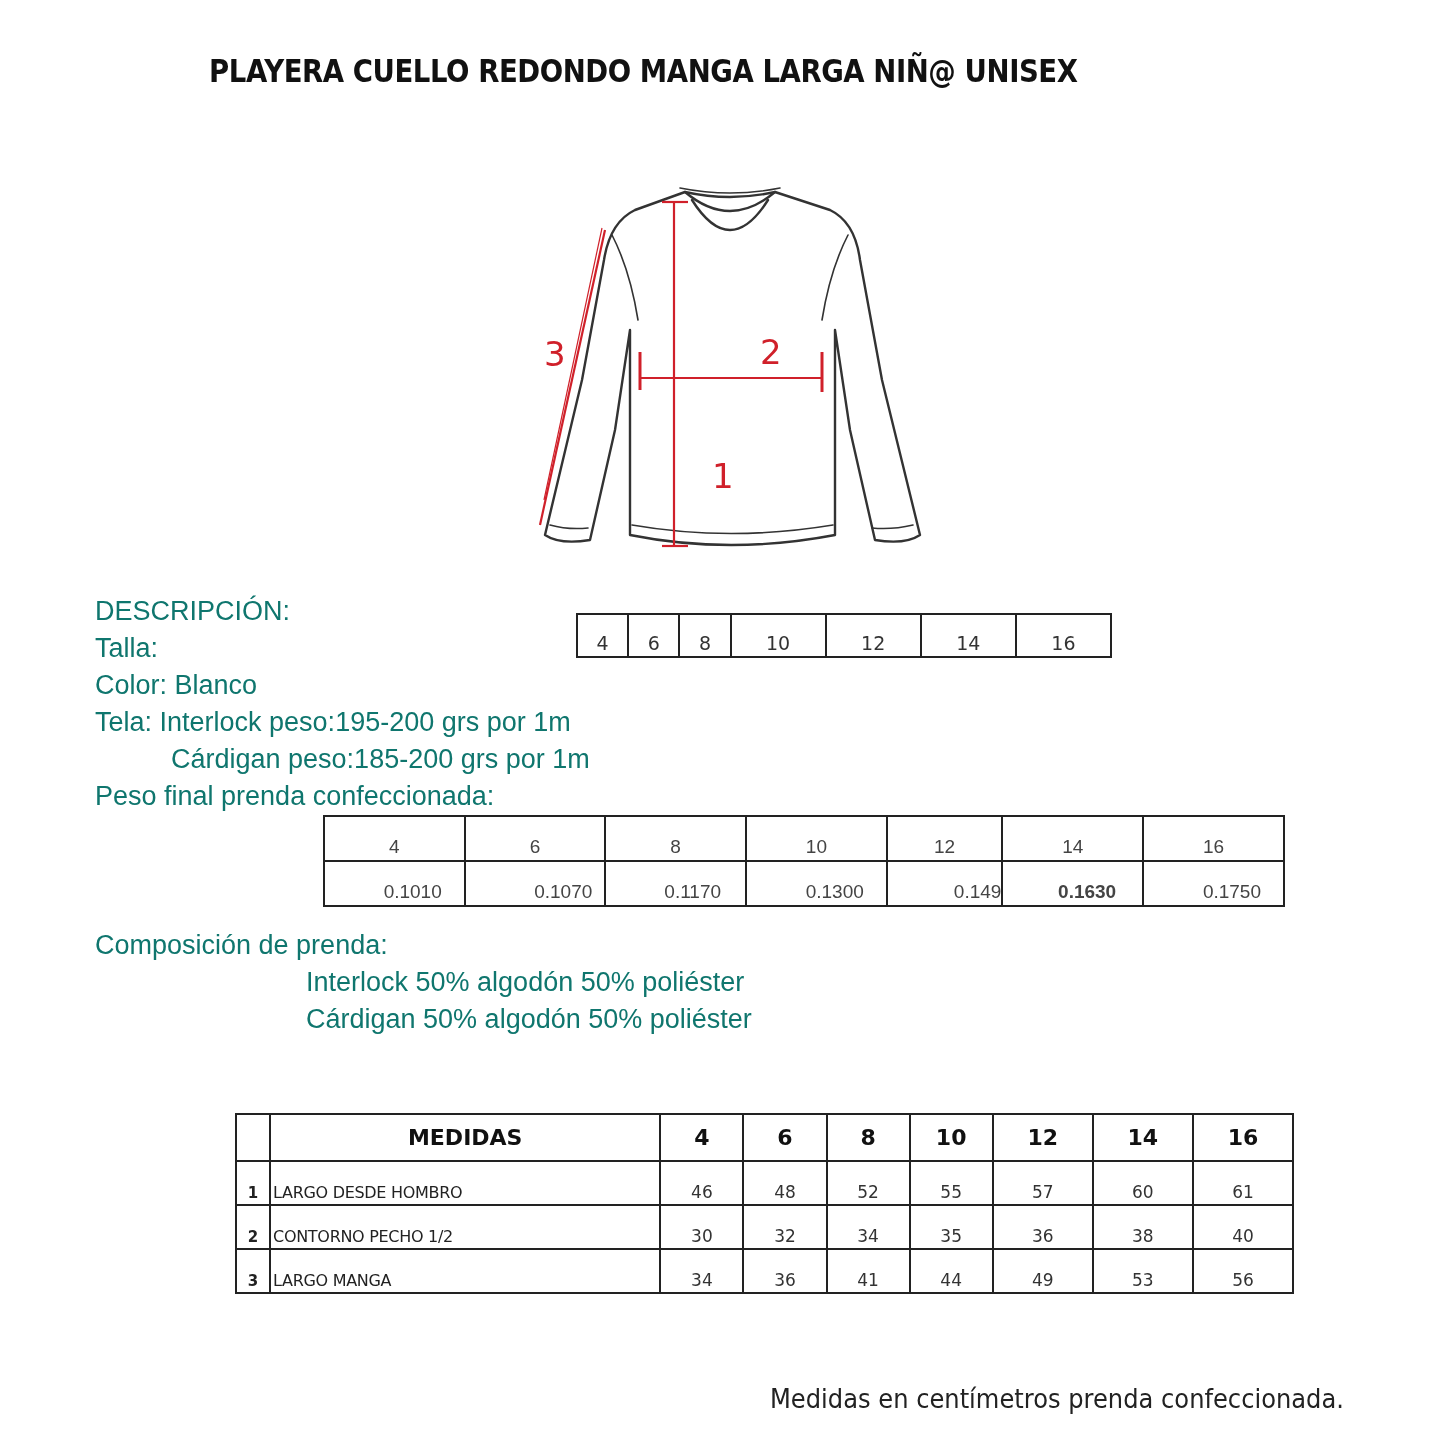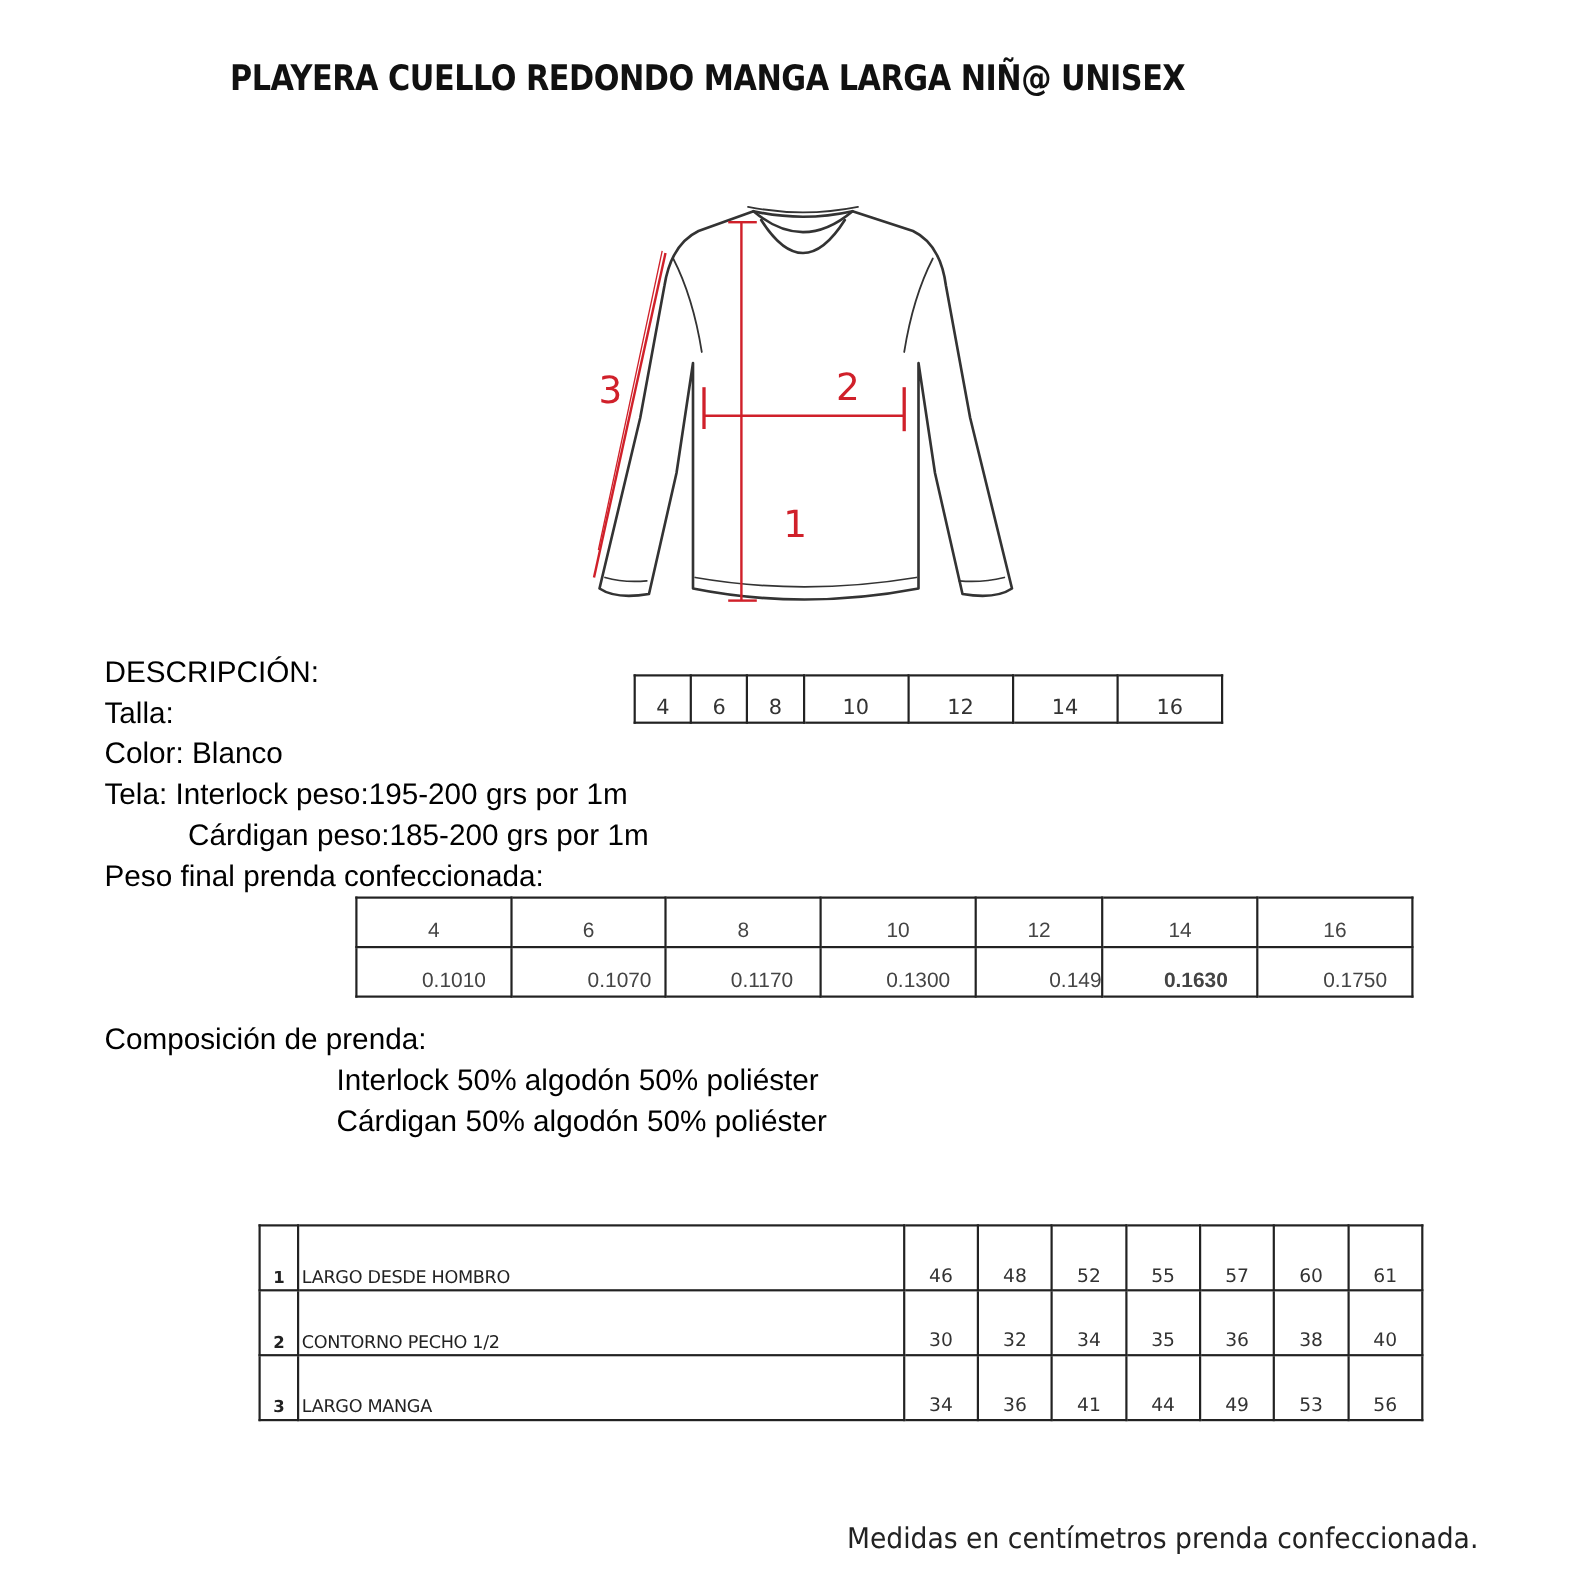--- a/index.html
+++ b/index.html
@@ -1,20 +1,20 @@
 <!DOCTYPE html>
 <html><head>
 <meta charset="utf-8">
 <style>
   html,body{margin:0;padding:0;background:#ffffff;}
   body{width:1445px;height:1445px;position:relative;overflow:hidden;color:#1a1a1a;font-family:"Liberation Sans",sans-serif;}
   .abs{position:absolute;}
   #title{left:0;top:52px;width:1496px;text-align:center;font-family:"DejaVu Sans",sans-serif;font-weight:bold;font-size:32px;letter-spacing:-0.5px;color:#111;transform:scaleX(0.86);transform-origin:0 0;white-space:nowrap;}
   #figure{left:530px;top:180px;width:400px;height:380px;}
-  .desc{font-size:27px;color:#000000;white-space:nowrap;line-height:1;}
+  .desc{font-size:27px;color:#0f766e;white-space:nowrap;line-height:1;}
   table{border-collapse:collapse;}
   .sizes td{border:2px solid #222;text-align:center;font-family:"DejaVu Sans",sans-serif;font-size:19px;color:#333;padding:0;}
   .weights td{border:2px solid #222;font-size:19px;color:#444;padding:0;}
   .meas{font-family:"DejaVu Sans",sans-serif;}
   .meas td{border:2px solid #222;padding:0;}
   .meas .hd{font-weight:bold;font-size:22px;text-align:center;color:#111;}
   .meas .num{font-size:17px;text-align:center;color:#333;vertical-align:bottom;padding-bottom:2px;}
   .meas .idx{font-size:15px;font-weight:bold;text-align:center;color:#222;vertical-align:bottom;padding-bottom:2px;}
   .meas .lbl{font-size:16px;color:#222;vertical-align:bottom;padding-bottom:2px;padding-left:2px;white-space:nowrap;letter-spacing:-0.3px;}
   #footer{left:770px;top:1384px;font-family:"DejaVu Sans",sans-serif;font-size:26px;color:#222;white-space:nowrap;transform:scaleX(0.93);transform-origin:0 0;}
@@ -104,20 +104,31 @@
   </tr>
 </tbody>
   </table>
 
 <div class="abs desc" style="left:95px;top:932px;">Composición de prenda:</div>
 <div class="abs desc" style="left:306px;top:969px;">Interlock 50% algodón 50% poliéster</div>
 <div class="abs desc" style="left:306px;top:1006px;">Cárdigan 50% algodón 50% poliéster</div>
 
 <table class="abs meas" style="left:235px;top:1113px;width:1059px;height:179px;">
   <tbody>
+      <tr style="height:47px;">
+    <td style="width:32px;"></td>
+    <td class="hd" style="width:388px;">MEDIDAS</td>
+    <td class="hd" style="width:81px;">4</td>
+    <td class="hd" style="width:81px;">6</td>
+    <td class="hd" style="width:81px;">8</td>
+    <td class="hd" style="width:81px;">10</td>
+    <td class="hd" style="width:98px;">12</td>
+    <td class="hd" style="width:98px;">14</td>
+    <td class="hd" style="width:98px;">16</td>
+  </tr>
   <tr style="height:44px;">
     <td class="idx">1</td>
     <td class="lbl">LARGO DESDE HOMBRO</td>
     <td class="num">46</td>
     <td class="num">48</td>
     <td class="num">52</td>
     <td class="num">55</td>
     <td class="num">57</td>
     <td class="num">60</td>
     <td class="num">61</td>

